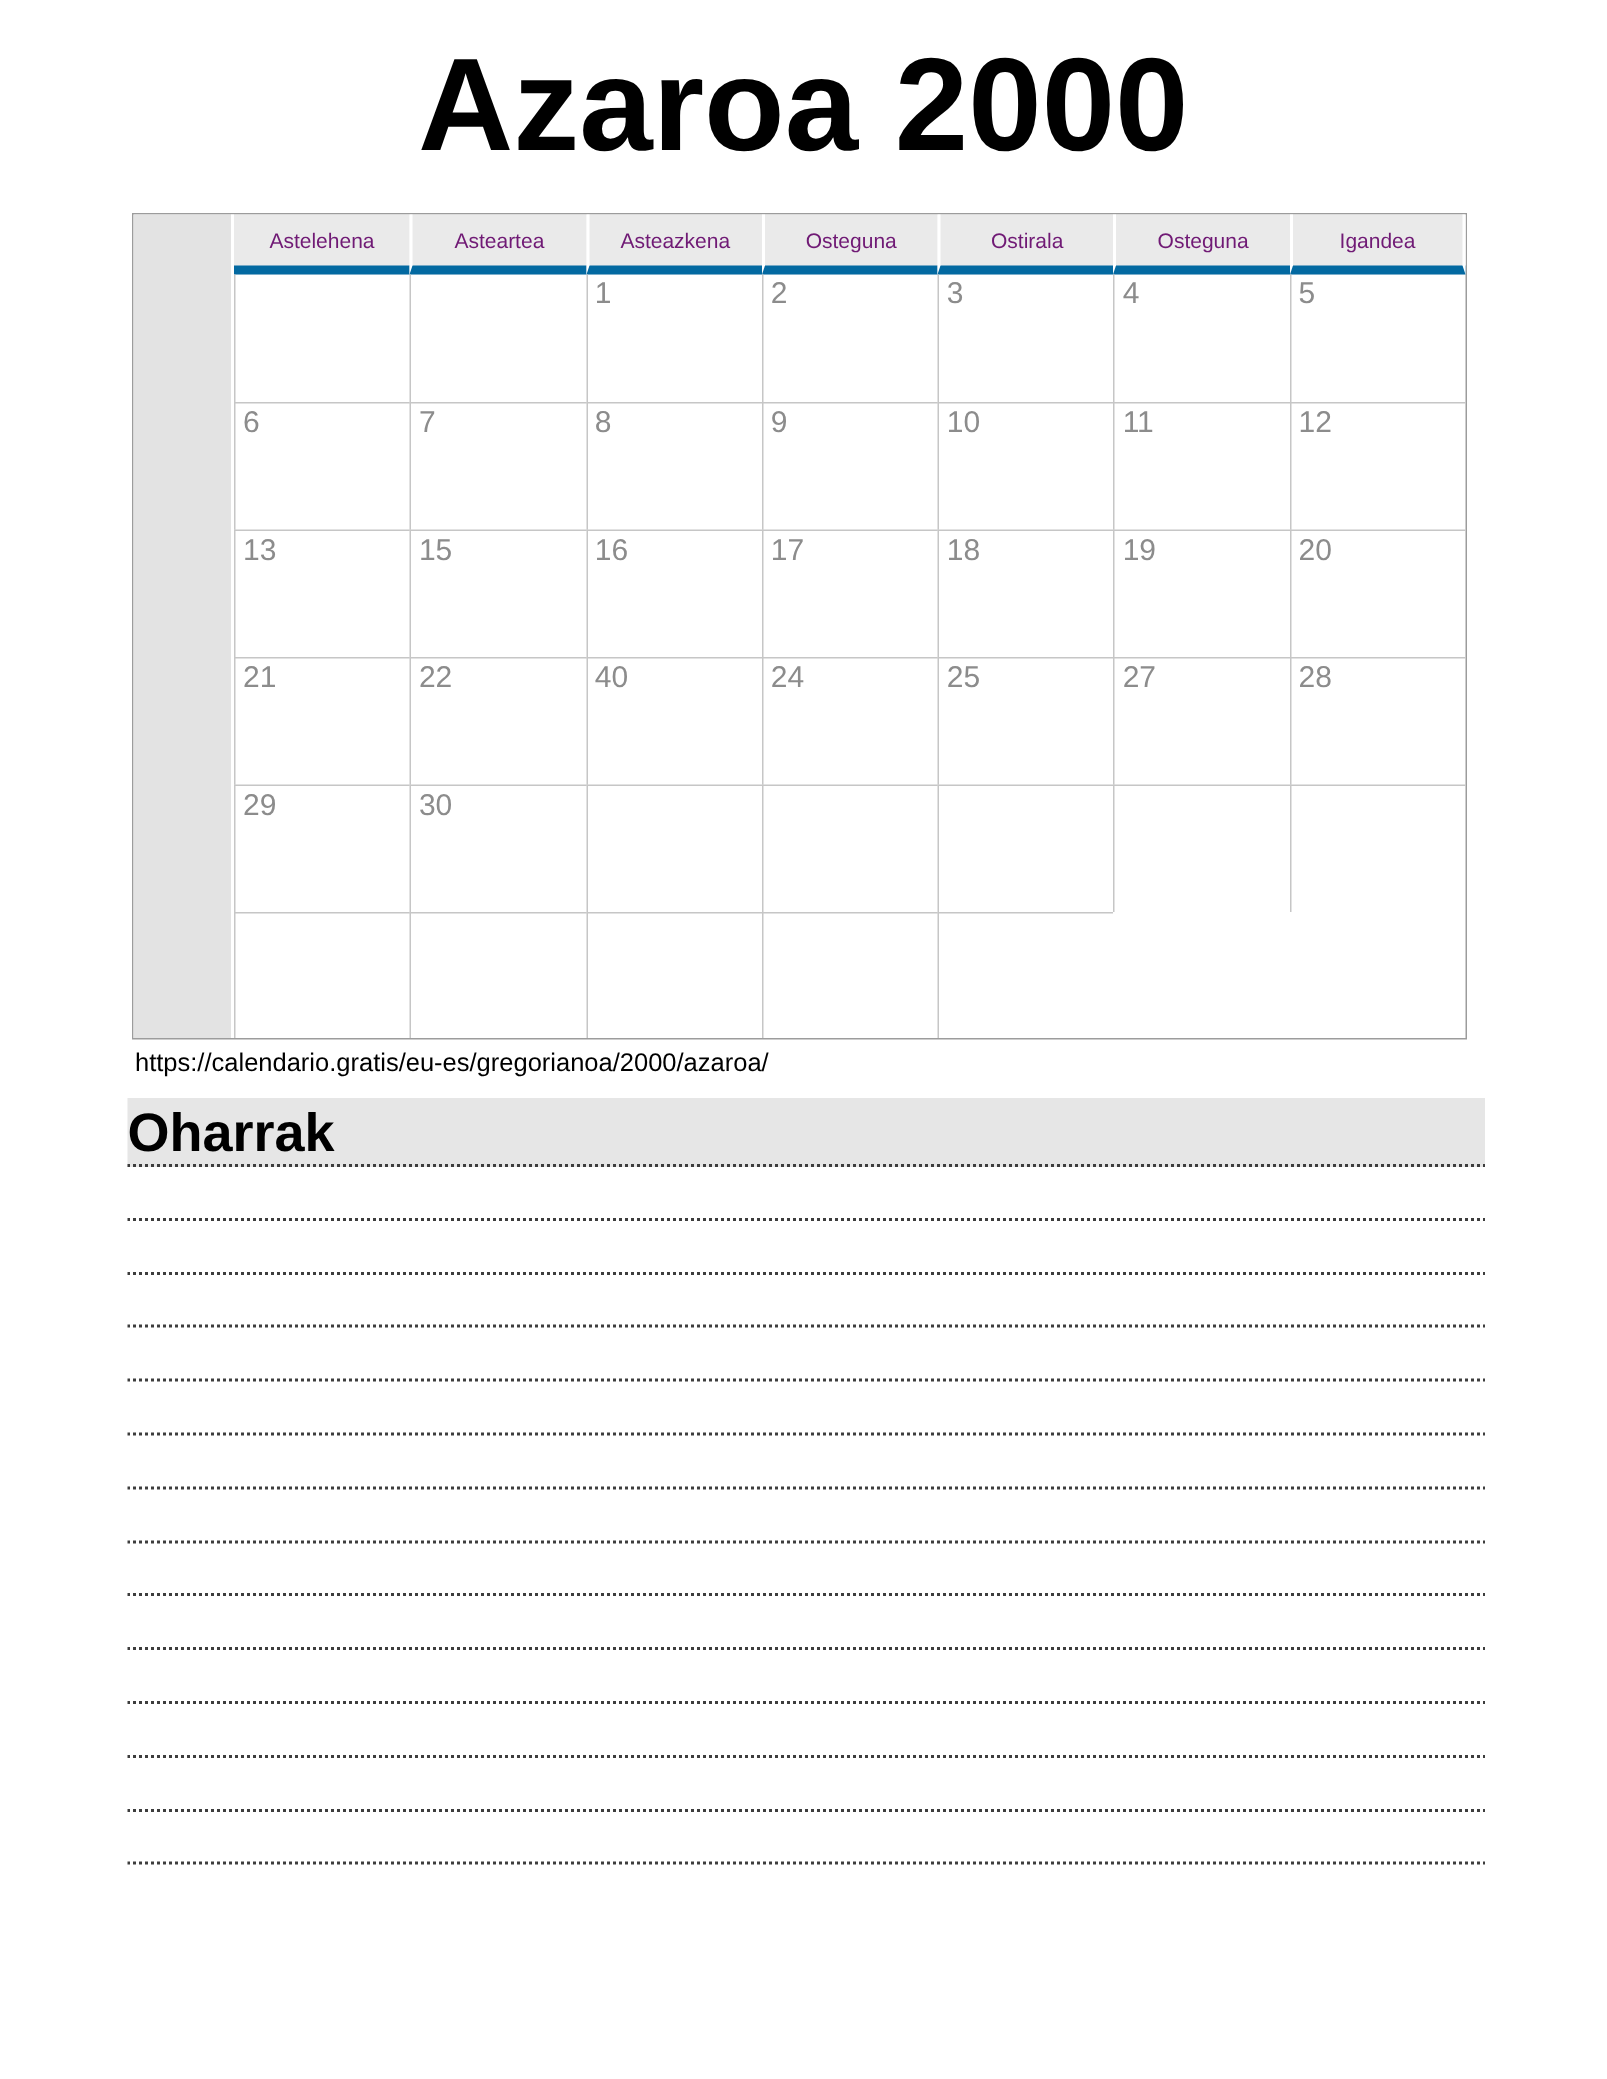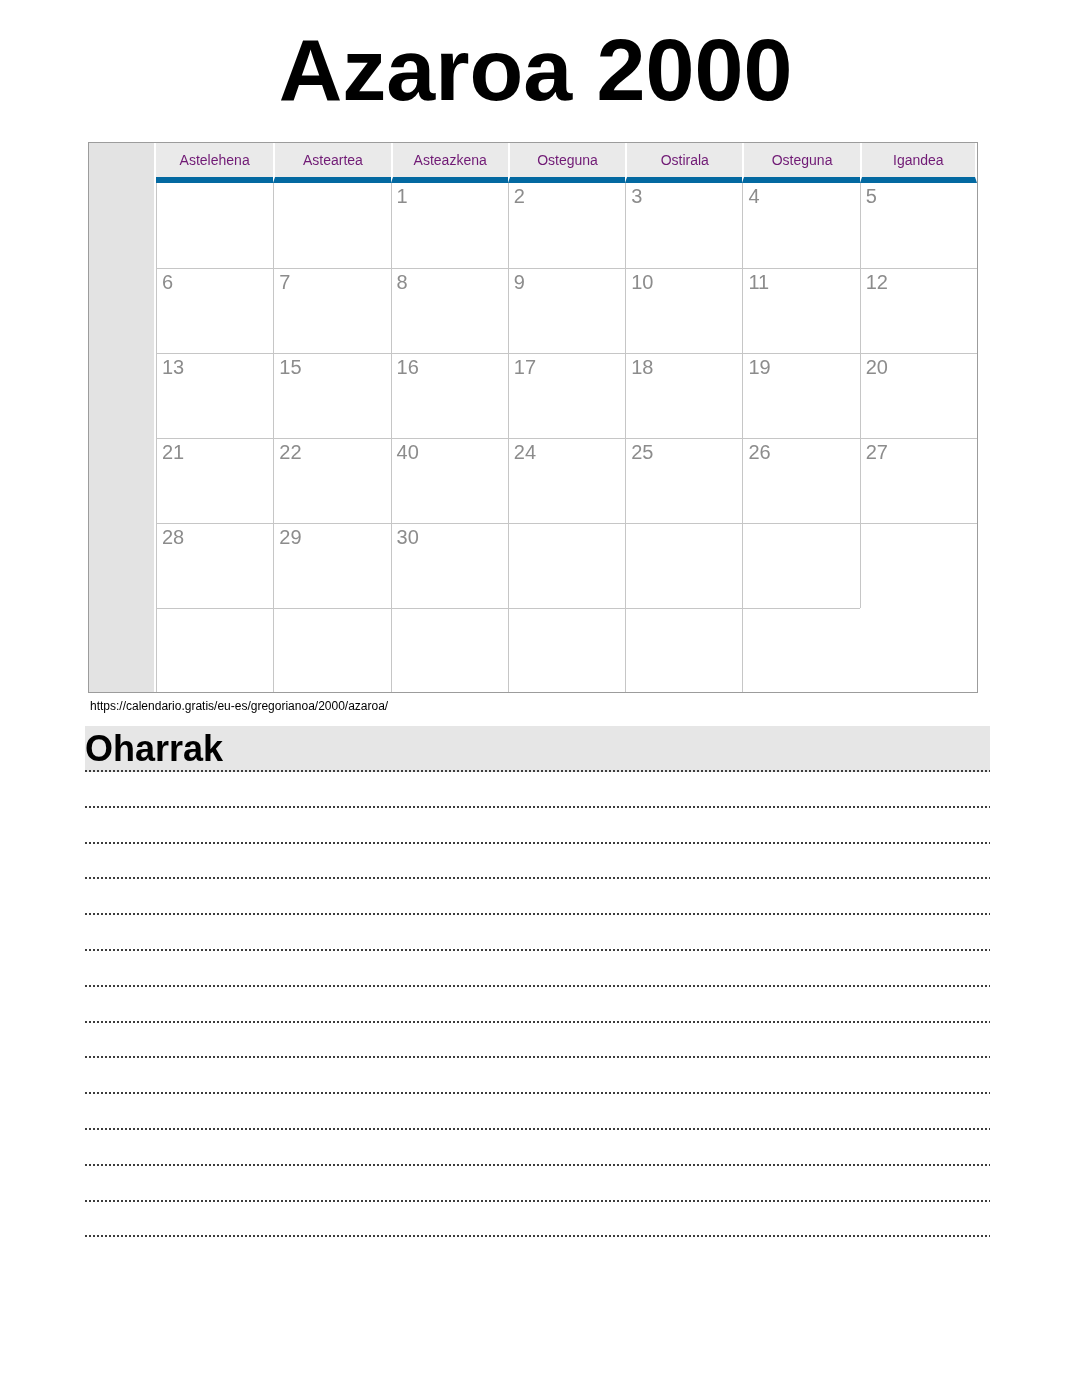--- a/index.html
+++ b/index.html
@@ -65,21 +65,21 @@
     font-size: 20px;
     color: var(--day-number, #8c8c8c);
     box-sizing: border-box;
     overflow: hidden;
   }
   .dcell.row-first { border-top: 0; }
 
   
   .source-url {
     margin: 6px 0 0 90px;
-    font-size: 12px;
+    font-size: 17px;
     color: #000;
   }
 
   
   .notes-section {
     margin: 13px 0 0 85px;
     width: 905px;
   }
 
   .dotted {
@@ -140,21 +140,20 @@
         <div class="dcell">16</div>
         <div class="dcell">17</div>
         <div class="dcell">18</div>
         <div class="dcell">19</div>
         <div class="dcell">20</div>
         <div class="dcell">21</div>
         <div class="dcell">22</div>
         <div class="dcell">40</div>
         <div class="dcell">24</div>
         <div class="dcell">25</div>
-        <div class="dcell">26</div>
         <div class="dcell">27</div>
         <div class="dcell">28</div>
         <div class="dcell">29</div>
         <div class="dcell">30</div>
         <div class="dcell"></div>
         <div class="dcell"></div>
         <div class="dcell"></div>
         <div class="dcell"></div>
         <div class="dcell"></div>
         <div class="dcell"></div>

